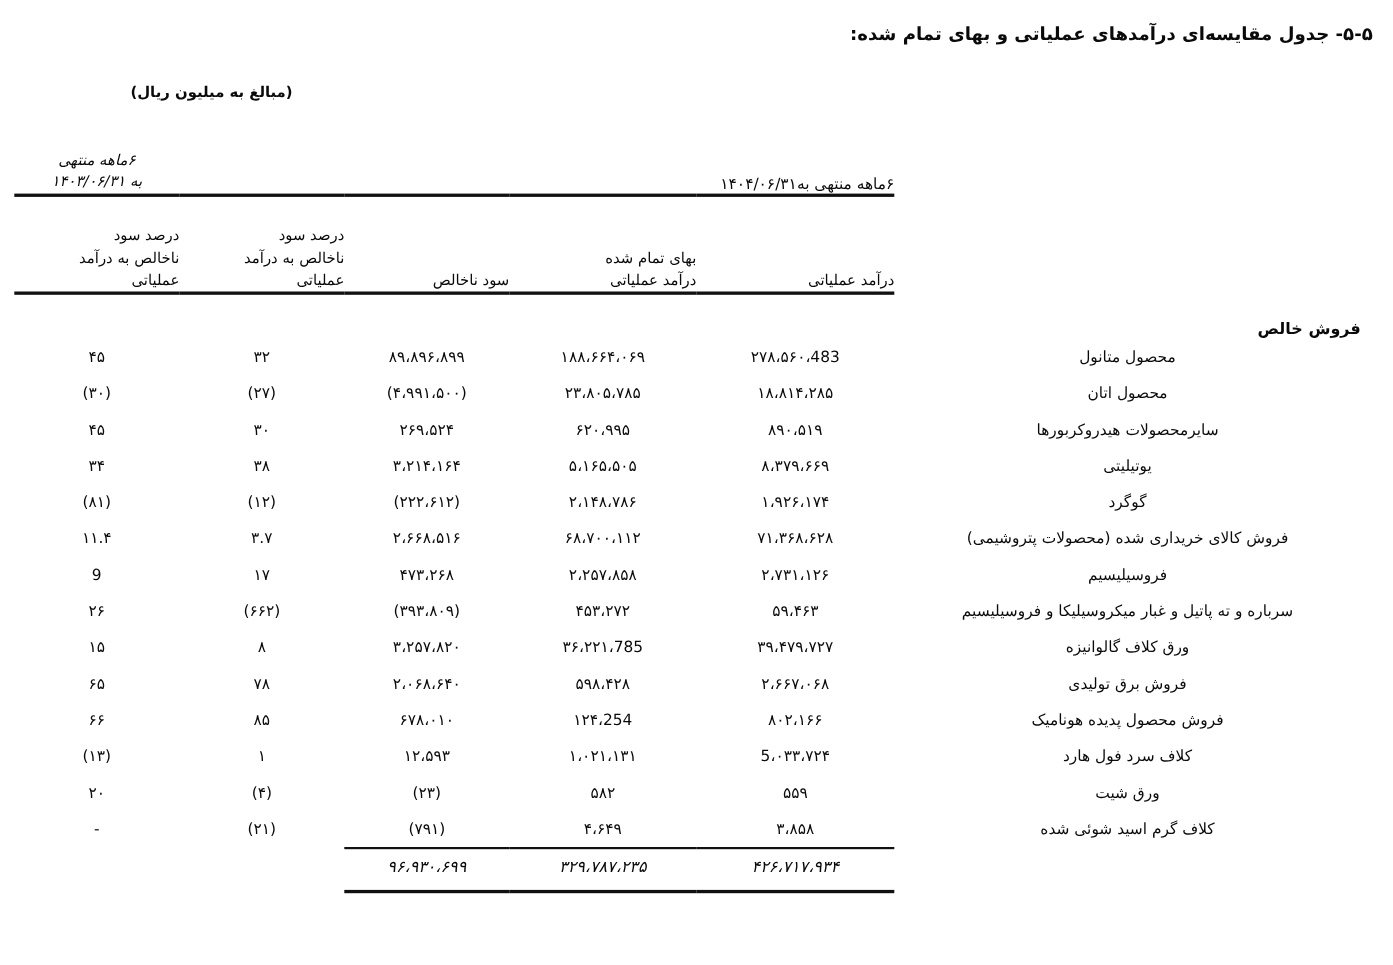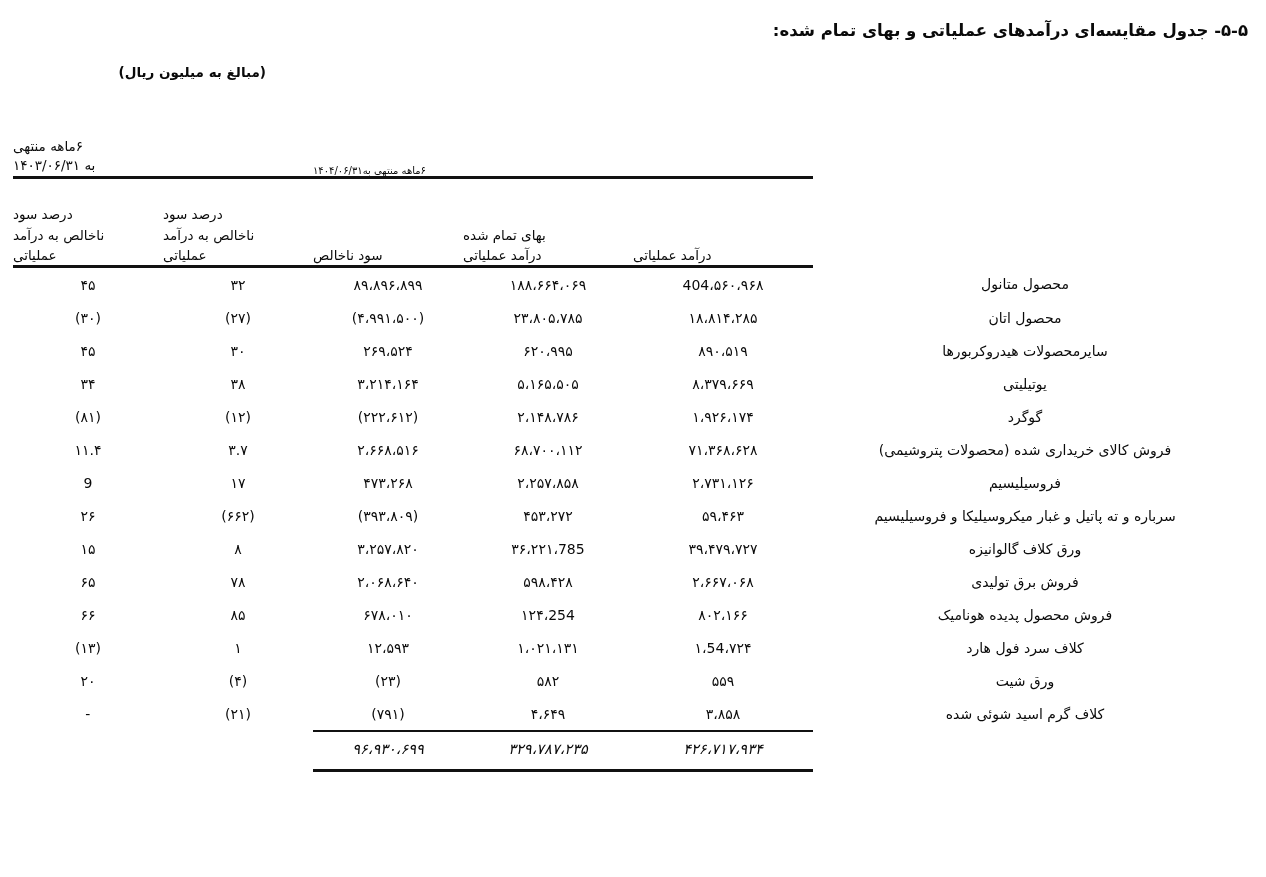--- a/index.html
+++ b/index.html
@@ -25,21 +25,21 @@
     right: 18px;
     font-size: 16.5px;
     font-weight: bold;
     letter-spacing: 0;
     white-space: nowrap;
   }
 
   
   .units-note {
     position: absolute;
-    top: 64px;
+    top: 76px;
     right: 1000px;
     font-size: 13.5px;
     font-weight: bold;
     white-space: nowrap;
   }
 
   
   .table-zone {
     position: absolute;
     top: 118px;
@@ -66,45 +66,46 @@
   col.c-label { width: 440px; }
   col.c-rev   { width: 180px; }
   col.c-cost  { width: 170px; }
   col.c-gross { width: 150px; }
   col.c-pctc  { width: 150px; }
   col.c-pctp  { width: 150px; }
 
   
   .period-row td { height: 58px; vertical-align: bottom; padding-bottom: 5px; }
   .period-cur {
-    text-align: left;
-    font-size: 10px;
+    text-align: right;
+    font-size: 14px;
     font-weight: bold;
     white-space: nowrap;
   }
   .period-prior {
-    text-align: left;
+    text-align: center;
     font-size: 13.5px;
     font-weight: bold;
     line-height: 1.45;
+    font-style: italic;
   }
   .period-prior span { display: block; white-space: nowrap; }
 
   
   .rule-top > td { border-bottom: 3px solid #111; height: 0; font-size: 0; line-height: 0; }
   .rule-top > td.no-rule { border-bottom: none; }
 
   .rule-mid > td { border-bottom: 3px solid #111; height: 0; font-size: 0; line-height: 0; }
   .rule-mid > td.no-rule { border-bottom: none; }
 
   
   .head-row td {
     height: 86px;
     vertical-align: middle;
-    text-align: left;
+    text-align: right;
     font-size: 13.5px;
     font-weight: bold;
     line-height: 1.5;
     padding: 4px 6px 6px;
   }
   .head-row td span { display: block; }
 
   
   .sec-head td {
     height: 40px;
@@ -230,24 +231,32 @@
         <td></td>
         <td></td>
         <td></td>
         <td></td>
         <td></td>
       </tr>
     </thead>
 
     <tbody>
 
+      <tr class="sec-head">
+        <td class="label">فروش خالص</td>
+        <td></td>
+        <td></td>
+        <td></td>
+        <td></td>
+        <td></td>
+      </tr>
 
       <tr class="data-row">
         <td class="label">محصول متانول</td>
-        <td class="num">404،۵۶۰،۹۶۸</td>
+        <td class="num">۲۷۸،۵۶۰،483</td>
         <td class="num">۱۸۸،۶۶۴،۰۶۹</td>
         <td class="num">۸۹،۸۹۶،۸۹۹</td>
         <td class="num">۳۲</td>
         <td class="num">۴۵</td>
       </tr>
       <tr class="data-row">
         <td class="label">محصول اتان</td>
         <td class="num">۱۸،۸۱۴،۲۸۵</td>
         <td class="num">۲۳،۸۰۵،۷۸۵</td>
         <td class="num">(۴،۹۹۱،۵۰۰)</td>
@@ -321,21 +330,21 @@
       <tr class="data-row">
         <td class="label">فروش محصول پدیده هونامیک</td>
         <td class="num">۸۰۲،۱۶۶</td>
         <td class="num">۱۲۴،254</td>
         <td class="num">۶۷۸،۰۱۰</td>
         <td class="num">۸۵</td>
         <td class="num">۶۶</td>
       </tr>
       <tr class="data-row">
         <td class="label">کلاف سرد فول هارد</td>
-        <td class="num">۱،54،۷۲۴</td>
+        <td class="num">5،۰۳۳،۷۲۴</td>
         <td class="num">۱،۰۲۱،۱۳۱</td>
         <td class="num">۱۲،۵۹۳</td>
         <td class="num">۱</td>
         <td class="num">(۱۳)</td>
       </tr>
       <tr class="data-row">
         <td class="label">ورق شیت</td>
         <td class="num">۵۵۹</td>
         <td class="num">۵۸۲</td>
         <td class="num">(۲۳)</td>

